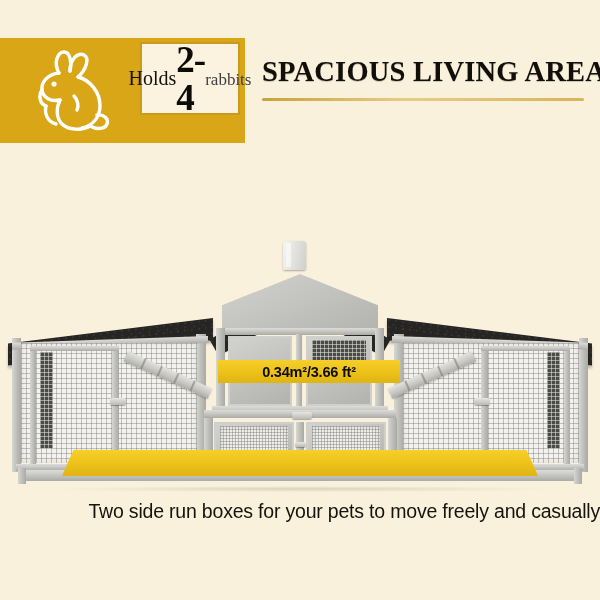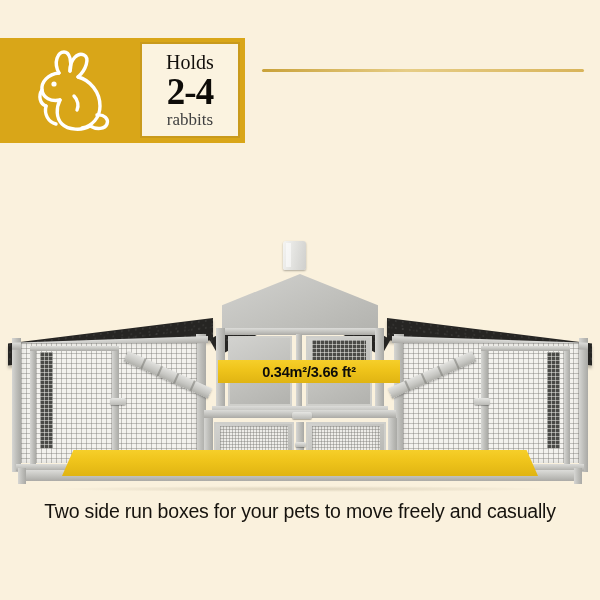--- a/index.html
+++ b/index.html
@@ -9,23 +9,23 @@
     font-family:"Liberation Sans", sans-serif;
     position:relative;
   }
   #stage{position:absolute;inset:0;width:600px;height:600px;overflow:hidden;background:#faf1dd;}
 
   
   .header{position:absolute;left:0;top:38px;width:600px;height:105px;}
   .badge{position:absolute;left:0;top:0;width:245px;height:105px;background:#d9a618;}
   .badge-icon{position:absolute;left:12px;top:6px;width:110px;height:95px;}
   .badge-box{
-    position:absolute;left:140px;top:4px;width:100px;height:96px;
+    position:absolute;left:140px;top:4px;width:100px;height:73px;
     background:#fbf3e0;border:2px solid #c99a1c;
-    display:flex;flex-direction:column;align-items:center;justify-content:center;
+    display:flex;flex-direction:row;align-items:center;justify-content:center;
     box-sizing:border-box;
   }
   .badge-holds{font-family:"Liberation Serif",serif;font-size:20px;color:#13100c;line-height:1;margin-bottom:1px;font-weight:400;}
   .badge-num{font-family:"Liberation Serif",serif;font-size:37px;font-weight:700;color:#0d0b08;line-height:1.02;letter-spacing:-1px;}
   .badge-rabbits{font-family:"Liberation Serif",serif;font-size:17px;color:#404040;line-height:1;margin-top:1px;}
 
   .title-wrap{position:absolute;left:262px;top:20px;width:330px;}
   .title{
     font-family:"Liberation Serif",serif;font-weight:700;
     font-size:28.5px;letter-spacing:0.2px;color:#120f0b;
@@ -106,21 +106,21 @@
   .band .slab.bottom{clip-path:polygon(2.4% 0,97.6% 0,100% 100%,0 100%);}
   .band .txt{position:relative;font-weight:700;color:#0d0c0a;letter-spacing:-0.2px;white-space:nowrap;}
 
   .band-top{left:218px;top:360px;width:182px;height:23px;}
   .band-top .txt{font-size:14.5px;}
   .band-bot{left:62px;top:450px;width:476px;height:26px;}
   .band-bot .txt{font-size:15.5px;}
 
   
   .caption{
-    position:absolute;left:0;top:500px;width:600px;text-align:center;
+    position:absolute;left:0;top:500px;width:600px;text-align:right;
     font-size:19.5px;color:#16130e;letter-spacing:-0.2px;
   }
   .shadow{position:absolute;left:56px;top:486px;width:492px;height:6px;
     background:radial-gradient(ellipse at center, rgba(120,105,70,.22), rgba(120,105,70,0) 72%);}
 </style>
 </head>
 <body>
 
 <div id="stage">
 
@@ -144,20 +144,21 @@
         </svg>
       </div>
       <div class="badge-box">
         <div class="badge-holds">Holds</div>
         <div class="badge-num">2-4</div>
         <div class="badge-rabbits">rabbits</div>
       </div>
     </div>
 
     <div class="title-wrap">
+      <div class="title">SPACIOUS LIVING AREA</div>
       <div class="title-rule"></div>
     </div>
   </div>
 
   <div class="product">
 
     <div class="roof roof-left">
         <div class="roof-tex"></div>
       </div>
     <div class="roof roof-right">

